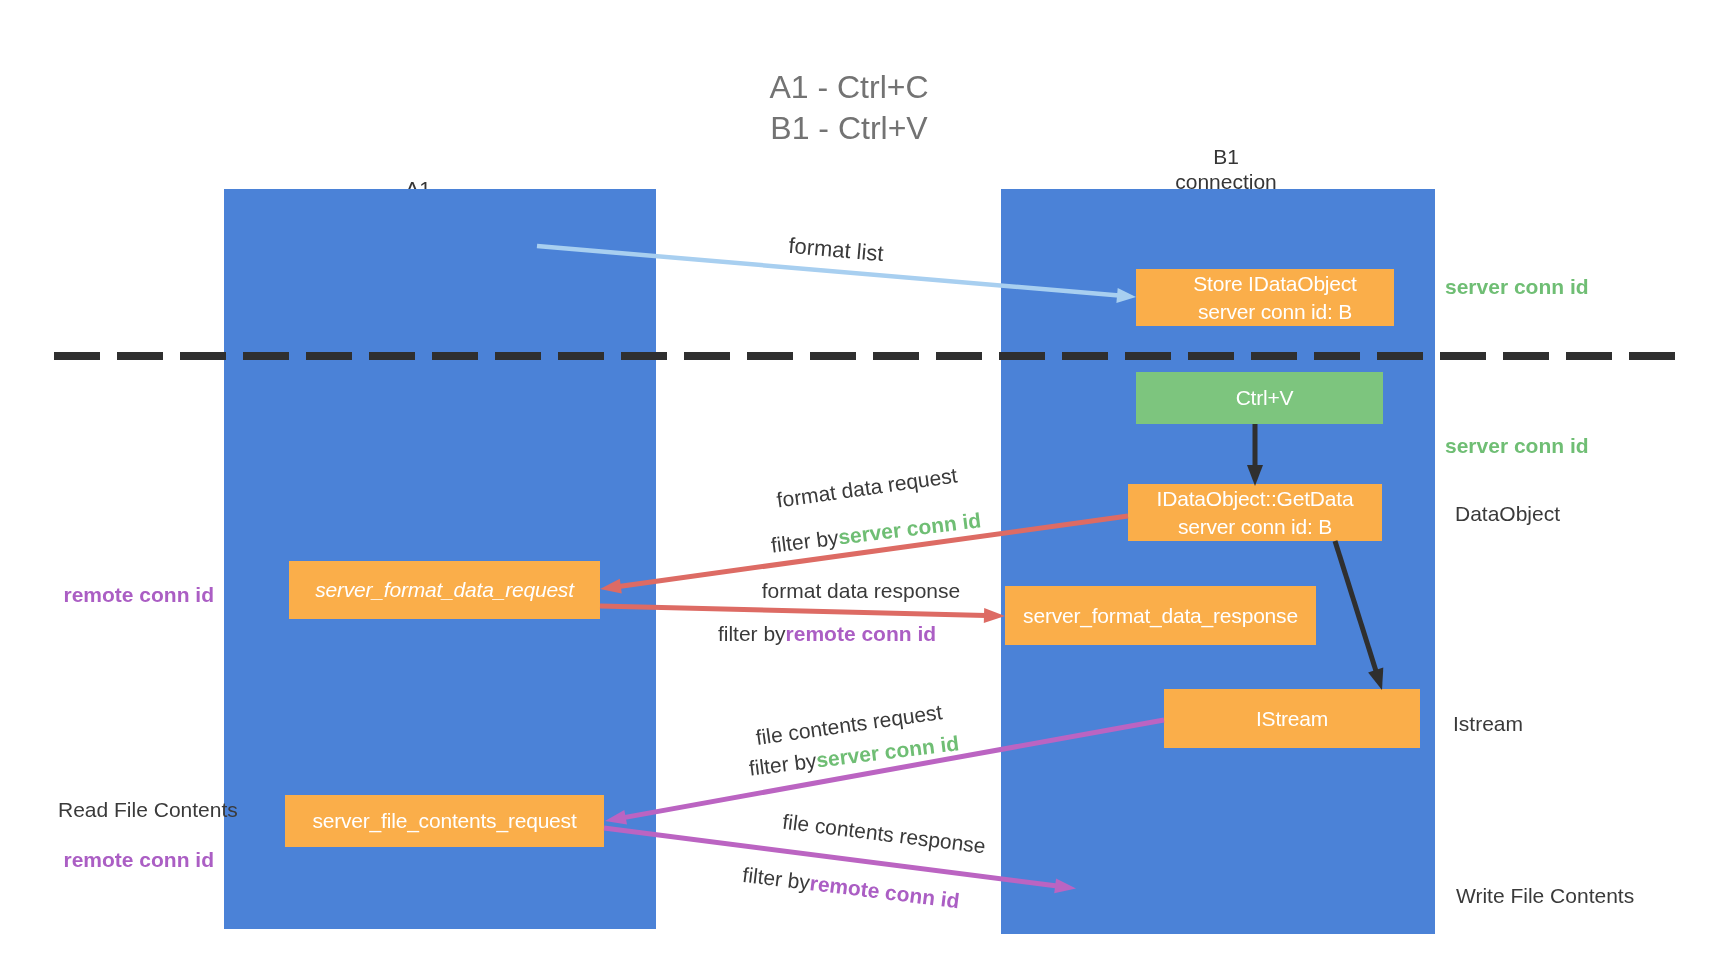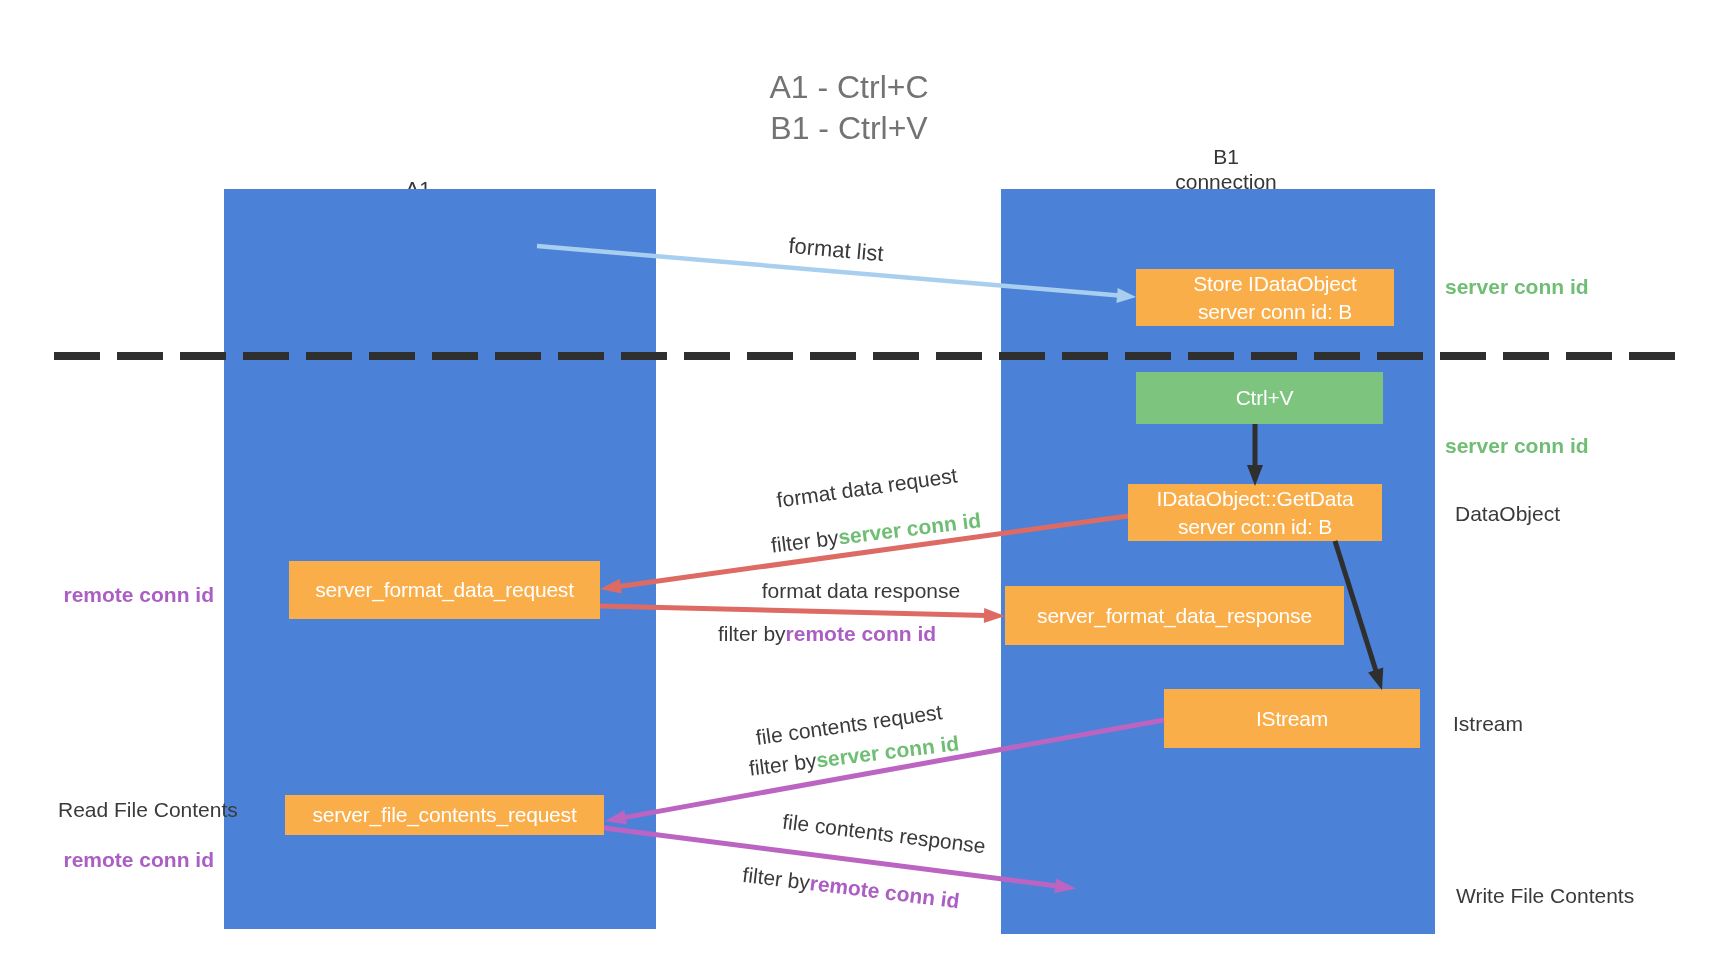--- a/index.html
+++ b/index.html
@@ -49,24 +49,24 @@
     line-height: 28px;
     letter-spacing: -0.2px;
     white-space: nowrap;
   }
   .node.green { background: var(--green); }
   .node.orange { background: var(--orange); }
   #box-ctrl-c  { left: 300px; top: 217px; width: 236px; height: 59px; }
   #box-store   { left: 1136px; top: 269px; width: 238px; height: 57px; padding-left: 20px; }
   #box-ctrl-v  { left: 1136px; top: 372px; width: 237px; height: 52px; padding-left: 10px; }
   #box-getdata { left: 1128px; top: 484px; width: 254px; height: 57px; }
-  #box-format-req  { left: 289px; top: 561px; width: 311px; height: 58px; }
-  #box-format-resp { left: 1005px; top: 586px; width: 339px; height: 59px; }
+  #box-format-req  { left: 289px; top: 561px; width: 311px; height: 58px; font-style: italic; }
+  #box-format-resp { left: 1005px; top: 586px; width: 311px; height: 59px; }
   #box-istream     { left: 1164px; top: 689px; width: 256px; height: 59px; }
-  #box-file-req    { left: 285px; top: 795px; width: 319px; height: 40px; }
+  #box-file-req    { left: 285px; top: 795px; width: 319px; height: 52px; }
   #box-file-resp   { left: 1076px; top: 861px; width: 320px; height: 55px; }
   #arrow-layer { left: 0; top: 0; width: 1714px; height: 972px; pointer-events: none; }
   .flow-label {
     transform: translate(-50%, -50%);
     font-size: 21px;
     color: #3a3a3a;
     white-space: nowrap;
   }
   .flow-label .key-green { color: var(--greentext); font-weight: bold; }
   .flow-label .key-purple { color: var(--purpletext); font-weight: bold; }

